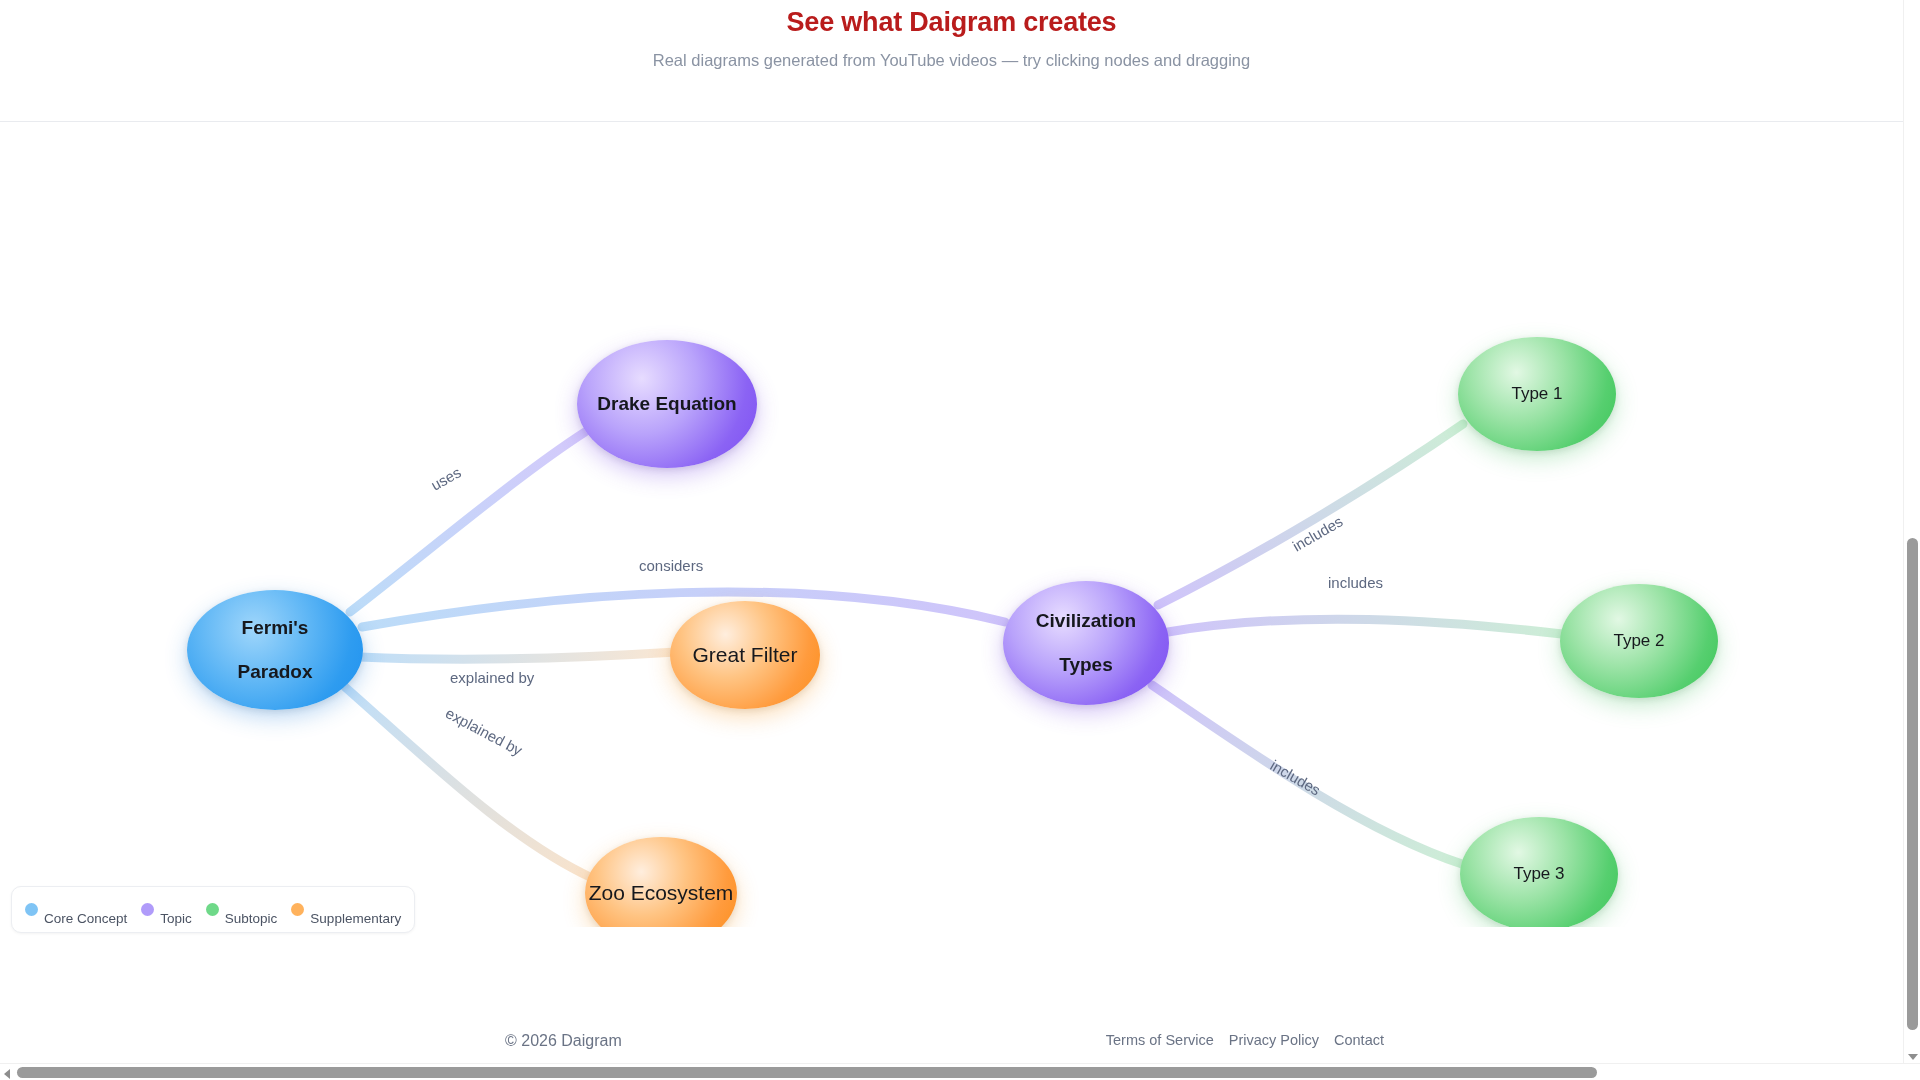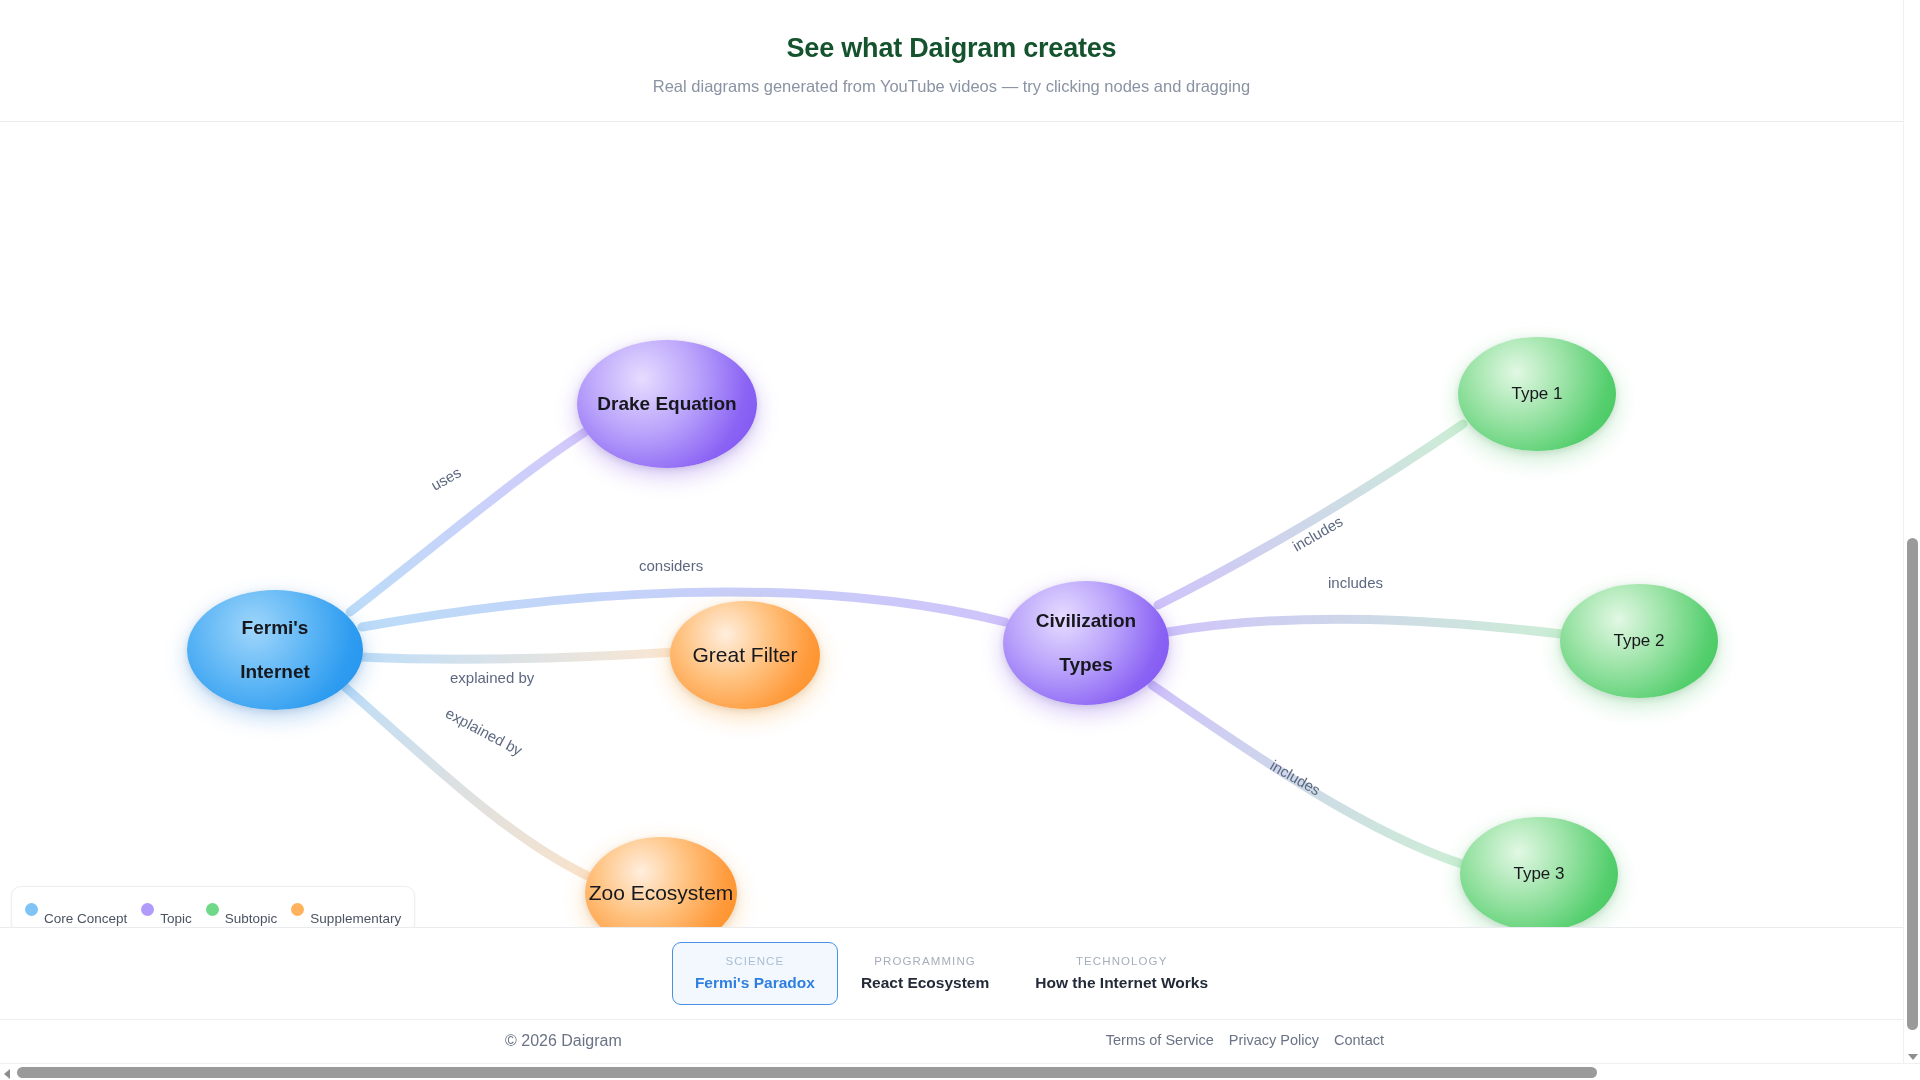--- a/index.html
+++ b/index.html
@@ -22,24 +22,24 @@
     position: absolute;
     top: 0; left: 0;
     width: 1903px;
     height: 122px;
     background: #ffffff;
     border-bottom: 1px solid #e9ebef;
     text-align: center;
   }
   .header-title {
     margin: 0;
-    padding-top: 33px;
+    padding-top: 7px;
     font-size: 27px;
     font-weight: bold;
-    color: #14532d;
+    color: #b91c1c;
     letter-spacing: -0.2px;
   }
   .header-sub {
     margin: 0;
     padding-top: 13px;
     font-size: 16.5px;
     color: #8a93a3;
     font-weight: normal;
   }
 
@@ -299,21 +299,21 @@
 
       <path d="M 1158 483 C 1260 432 1370 366 1463 302" stroke="url(#g-purple-green)" stroke-width="9" fill="none" stroke-linecap="round"></path>
 
       <path d="M 1168 510 C 1300 488 1440 498 1562 512" stroke="url(#g-purple-green2)" stroke-width="9" fill="none" stroke-linecap="round"></path>
 
       <path d="M 1152 563 C 1250 630 1360 708 1462 742" stroke="url(#g-purple-green3)" stroke-width="9" fill="none" stroke-linecap="round"></path>
     </svg>
 
     <div class="node node-core" style="left:187px; top:468px; width:176px; height:120px;">
       <span><span>Fermi's</span><br>
-            <span>Internet</span></span>
+            <span>Paradox</span></span>
     </div>
 
     <div class="node node-topic" style="left:577px; top:218px; width:180px; height:128px;">
       <span>Drake Equation</span>
     </div>
 
     <div class="node node-supp" style="left:670px; top:479px; width:150px; height:108px;">
       <span>Great Filter</span>
     </div>
 
@@ -359,34 +359,20 @@
     <div class="legend-item">
       <span class="legend-dot" style="background:#6fd989;"></span>
       <span class="legend-label">Subtopic</span>
     </div>
     <div class="legend-item">
       <span class="legend-dot" style="background:#ffb25c;"></span>
       <span class="legend-label">Supplementary</span>
     </div>
   </div>
 
-  <div class="tabs-strip">
-    <div class="tab active">
-      <div class="tab-cat">SCIENCE</div>
-      <div class="tab-name">Fermi's Paradox</div>
-    </div>
-    <div class="tab">
-      <div class="tab-cat">PROGRAMMING</div>
-      <div class="tab-name">React Ecosystem</div>
-    </div>
-    <div class="tab">
-      <div class="tab-cat">TECHNOLOGY</div>
-      <div class="tab-name">How the Internet Works</div>
-    </div>
-  </div>
 
   <div class="footer">
     <div class="footer-inner">
       <div class="footer-copy">© 2026 Daigram</div>
       <div class="footer-links">
         <a>Terms of Service</a>
         <a>Privacy Policy</a>
         <a>Contact</a>
       </div>
     </div>

